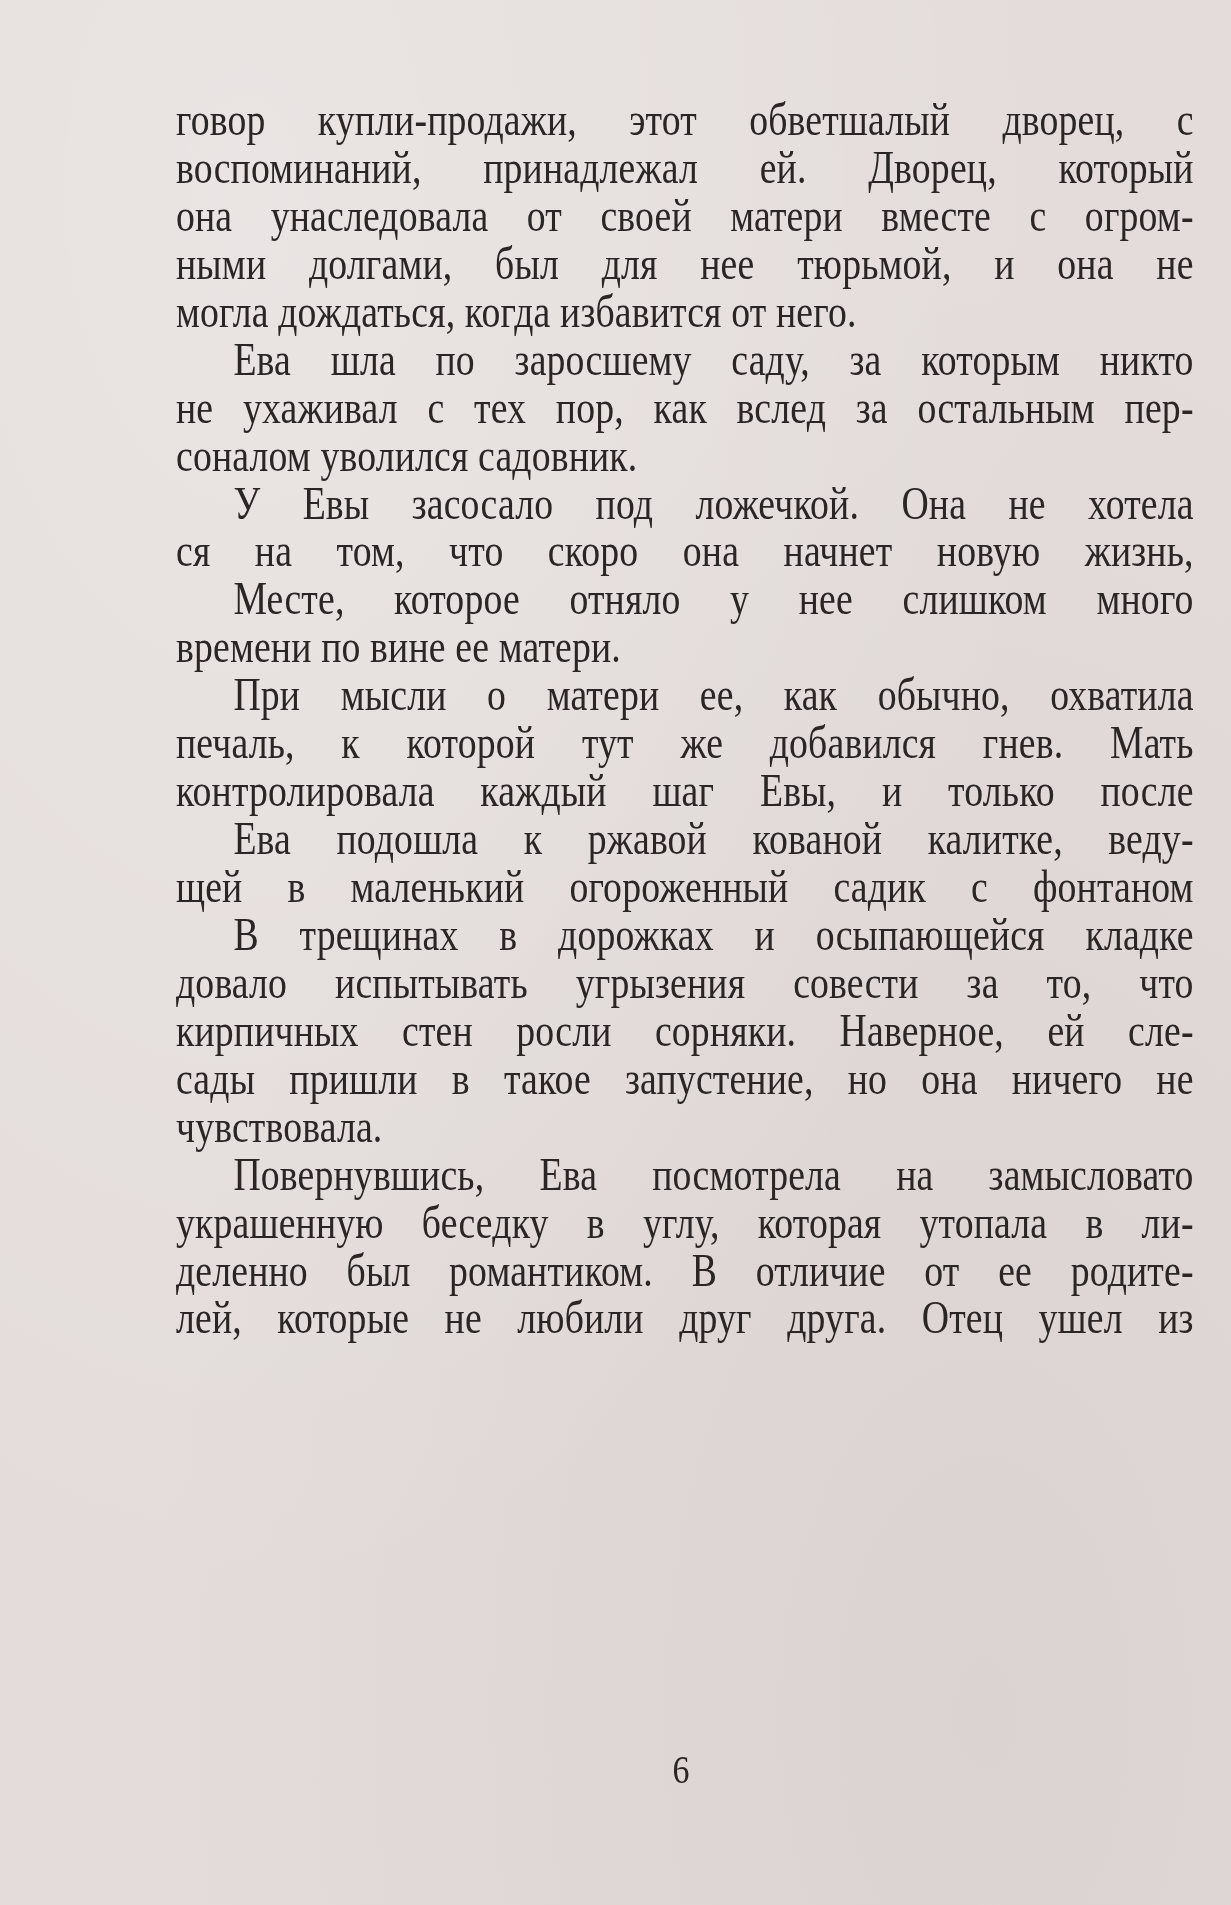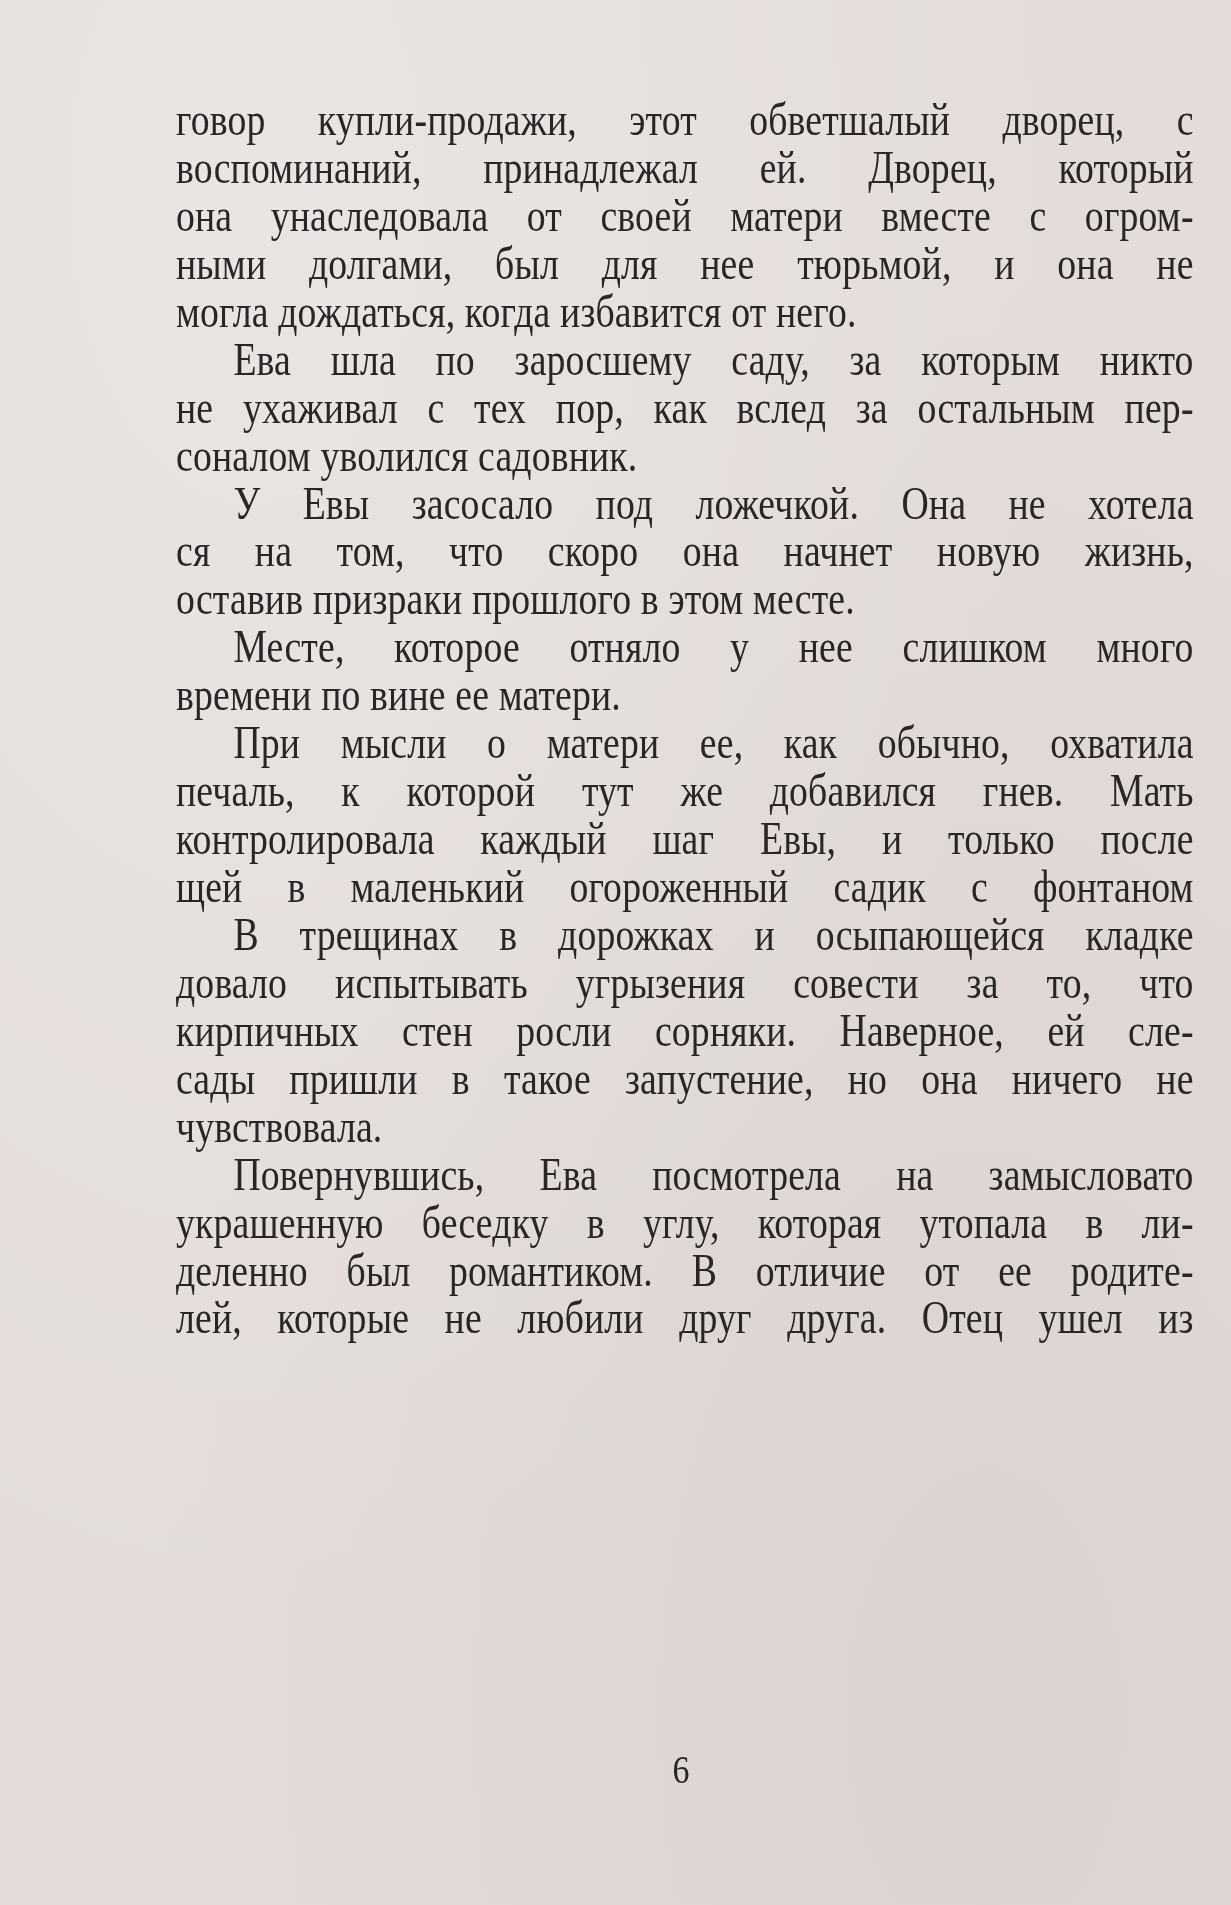--- a/index.html
+++ b/index.html
@@ -97,23 +97,20 @@
         </div>
     </div>
 
     <div class="paragraph">
       <div class="line indent">
           <div class="line-inner">У Евы засосало под ложечкой. Она не хотела</div>
         </div>
       <div class="line">
           <div class="line-inner">ся на том, что скоро она начнет новую жизнь,</div>
         </div>
-      <div class="line last">
-          <div class="line-inner">оставив призраки прошлого в этом месте.</div>
-        </div>
     </div>
 
     <div class="paragraph">
       <div class="line indent">
           <div class="line-inner">Месте, которое отняло у нее слишком много</div>
         </div>
       <div class="line last">
           <div class="line-inner">времени по вине ее матери.</div>
         </div>
     </div>
@@ -124,20 +121,23 @@
         </div>
       <div class="line">
           <div class="line-inner">печаль, к которой тут же добавился гнев. Мать</div>
         </div>
       <div class="line">
           <div class="line-inner">контролировала каждый шаг Евы, и только после</div>
         </div>
     </div>
 
     <div class="paragraph">
+      <div class="line indent">
+          <div class="line-inner">Ева подошла к ржавой кованой калитке, веду-</div>
+        </div>
       <div class="line">
           <div class="line-inner">щей в маленький огороженный садик с фонтаном</div>
         </div>
     </div>
 
     <div class="paragraph">
       <div class="line indent">
           <div class="line-inner">В трещинах в дорожках и осыпающейся кладке</div>
         </div>
       <div class="line">

